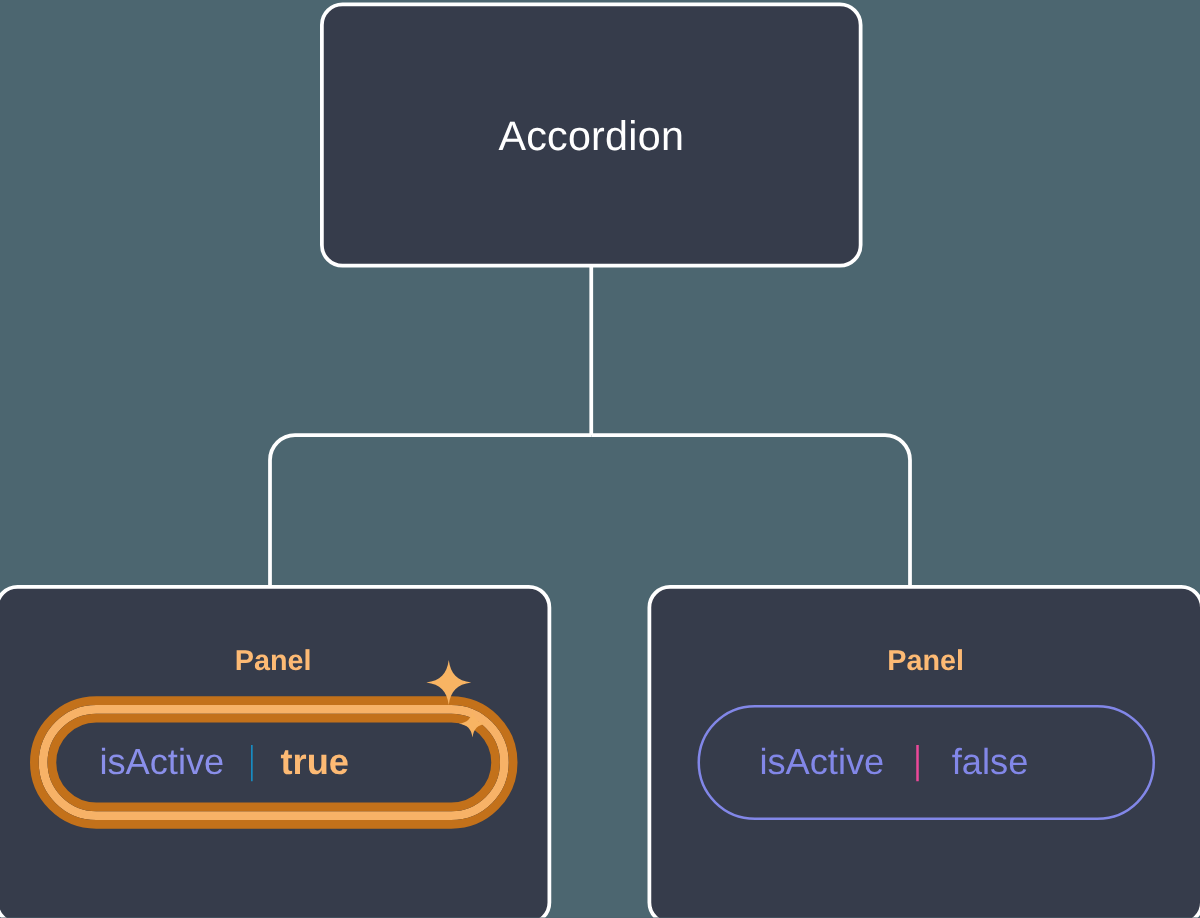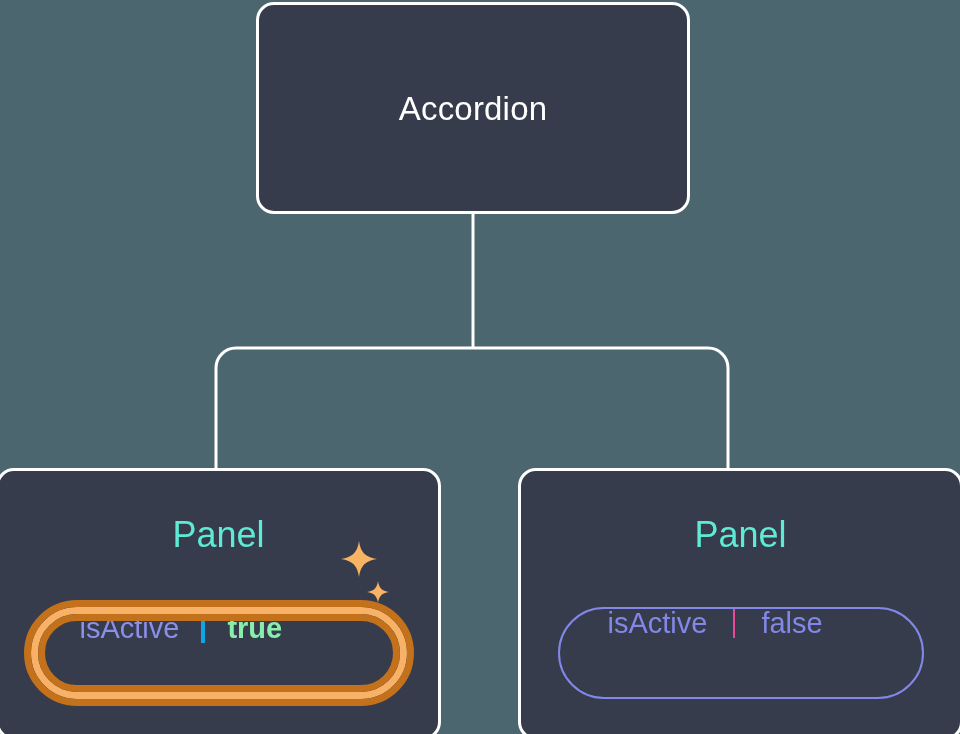--- a/index.html
+++ b/index.html
@@ -73,44 +73,43 @@
     left: -4px;
     border-top-left-radius: 18px;
     border-bottom-left-radius: 18px;
   }
 
   .node-panel-right {
     left: 518px;
   }
 
   .panel-title {
-    color: #5eead4;
-    font-size: 36px;
-    font-weight: 400;
+    color: #fdba74;
+    font-size: 23px;
+    font-weight: 700;
     line-height: 1;
     white-space: nowrap;
   }
 
   
   .pill-wrap {
     position: relative;
     margin-top: 24px;
     display: flex;
     align-items: center;
     justify-content: center;
   }
 
   .pill {
     box-sizing: border-box;
     display: flex;
-    align-items: flex-start;
+    align-items: center;
     border-radius: 999px;
     background: transparent;
     height: 92px;
-    margin-top: 30px;
   }
 
   .pill-key,
   .pill-val {
     display: flex;
     align-items: center;
     justify-content: center;
     font-size: 29px;
     line-height: 1;
     white-space: nowrap;
@@ -149,24 +148,24 @@
     bottom: -14px;
     border: 7px solid #c3711a;
     border-radius: 999px;
     pointer-events: none;
   }
   .pill-highlight .pill-key {
     color: #8a8fea;
     padding: 0 22px 0 42px;
   }
   .pill-highlight .pill-val {
-    color: #86efac;
+    color: #fdba74;
     font-weight: 700;
     padding: 0 42px 0 22px;
-    border-left: 4px solid #0ea5e9;
+    border-left: 1px solid #0ea5e9;
   }
 
   
   .sparkle {
     position: absolute;
     pointer-events: none;
   }
   .sparkle svg { display: block; }
   .sparkle-lg {
     right: 30px;

